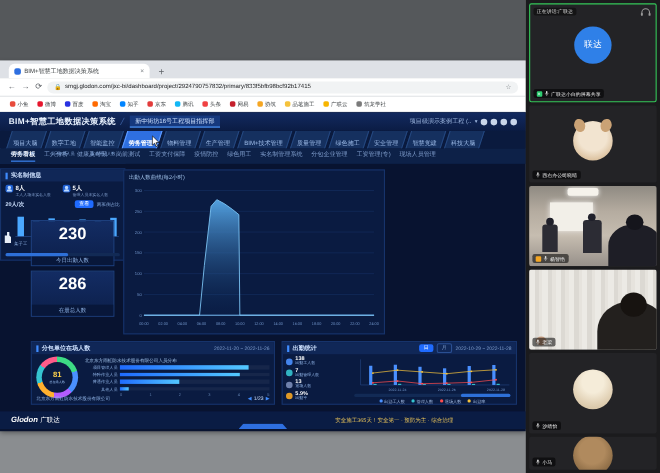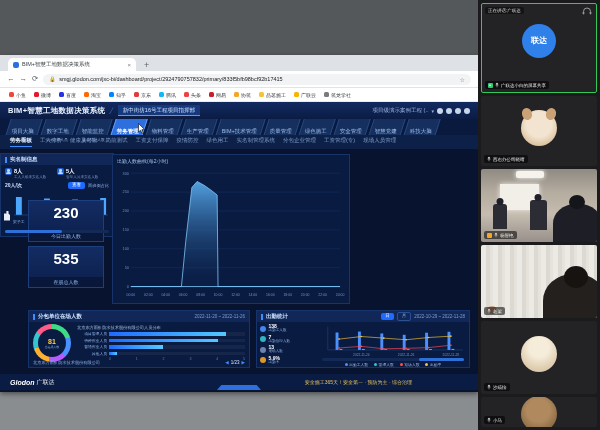--- a/index.html
+++ b/index.html
@@ -117,21 +117,21 @@
   .ticker{margin-left:auto;margin-right:56px;font-size:5px;color:#e8c35a;white-space:nowrap;}
   .footer-tab{position:absolute;left:50%;transform:translateX(-50%);bottom:0;width:44px;height:5px;background:#2e6fe0;clip-path:polygon(10% 0,90% 0,100% 100%,0 100%);}
   .cursor{position:absolute;left:138px;top:21px;width:8px;height:11px;z-index:9;}
   
   #meet{position:absolute;left:478px;top:0;width:122px;height:430px;background:#1b1b1d;box-sizing:border-box;padding:3px;display:flex;flex-direction:column;gap:3px;}
   .vtile{position:relative;background:#232326;border-radius:2px;overflow:hidden;flex-shrink:0;}
   .vtile.speaking{border:1.5px solid #34c759;}
   .vname{position:absolute;left:3px;bottom:3px;display:flex;align-items:center;gap:2px;background:rgba(0,0,0,.55);padding:1px 3px;border-radius:2px;max-width:92%;box-sizing:border-box;}
   .vname span{font-size:4.5px;color:#eee;white-space:nowrap;overflow:hidden;text-overflow:ellipsis;}
   .speak-pill{position:absolute;left:3px;top:3px;background:rgba(15,15,15,.72);padding:1px 3px;border-radius:2px;font-size:4.5px;color:#ddd;white-space:nowrap;}
-  .avatar-big{position:absolute;left:50%;top:42%;transform:translate(-50%,-50%);width:34px;height:34px;border-radius:50%;background:#2f80e8;display:flex;align-items:center;justify-content:center;font-size:8px;color:#fff;font-weight:bold;}
+  .avatar-big{position:absolute;left:50%;top:42%;transform:translate(-50%,-50%);width:34px;height:34px;border-radius:50%;background:#2f80e8;display:flex;align-items:center;justify-content:center;font-size:8px;color:#fff;font-weight:normal;}
   .av{position:absolute;left:50%;top:45%;transform:translate(-50%,-50%);width:36px;height:36px;border-radius:50%;}
   .av-dog{background:radial-gradient(circle at 50% 40%,#f2e4d0 0 45%,#e0c8a8 70%,#c8a87e 100%);}
   .av-dog::before,.av-dog::after{content:"";position:absolute;top:-2px;width:10px;height:12px;border-radius:50%;background:#caa275;}
   .av-dog::before{left:1px;transform:rotate(-18deg);}
   .av-dog::after{right:1px;transform:rotate(18deg);}
   .av-p1{background:radial-gradient(circle at 50% 32%,#f5ecd9 0 32%,#e3d3b8 62%,#cdb896 100%);}
   .av-p2{background:radial-gradient(circle at 48% 40%,#b08a5e 0 40%,#8a6a44 75%,#6e5233 100%);}
   .room{position:absolute;inset:0;background:linear-gradient(180deg,#8f8a82 0%,#b5aca0 32%,#c6bdb0 62%,#97908a 100%);}
   .room-light{position:absolute;left:30%;top:3%;width:24%;height:9%;background:#f6f3ec;border-radius:2px;box-shadow:0 0 5px #fff;}
   .room-window{position:absolute;left:16%;top:20%;width:34%;height:36%;background:#f2efe8;box-shadow:0 0 5px rgba(255,255,255,.8);}
@@ -276,21 +276,21 @@
           <span class="dsub-item">分包企业管理</span>
           <span class="dsub-item">工资管理(专)</span>
           <span class="dsub-item">现场人员管理</span>
       </div>
 
       <div class="stat-card" style="top:98px">
         <div class="stat-value">230</div>
         <div class="stat-label">今日出勤人数</div>
       </div>
       <div class="stat-card" style="top:144px">
-        <div class="stat-value">535</div>
+        <div class="stat-value">286</div>
         <div class="stat-label">在册总人数</div>
       </div>
 
       <div class="panel chart-panel">
         <div class="ptitle" style="font-size:5px;color:#9fc0e8;font-weight:normal">出勤人数曲线(每2小时)</div>
         <div class="chart-host"><svg viewBox="0 0 234 130" preserveAspectRatio="none" style="width: 100%; height: 100%;">
               <defs>
                 <linearGradient id="ag" x1="0" y1="0" x2="0" y2="1">
                   <stop offset="0%" stop-color="#57a8e8" stop-opacity="0.95"></stop>
                   <stop offset="100%" stop-color="#0a2a5e" stop-opacity="0.12"></stop>

